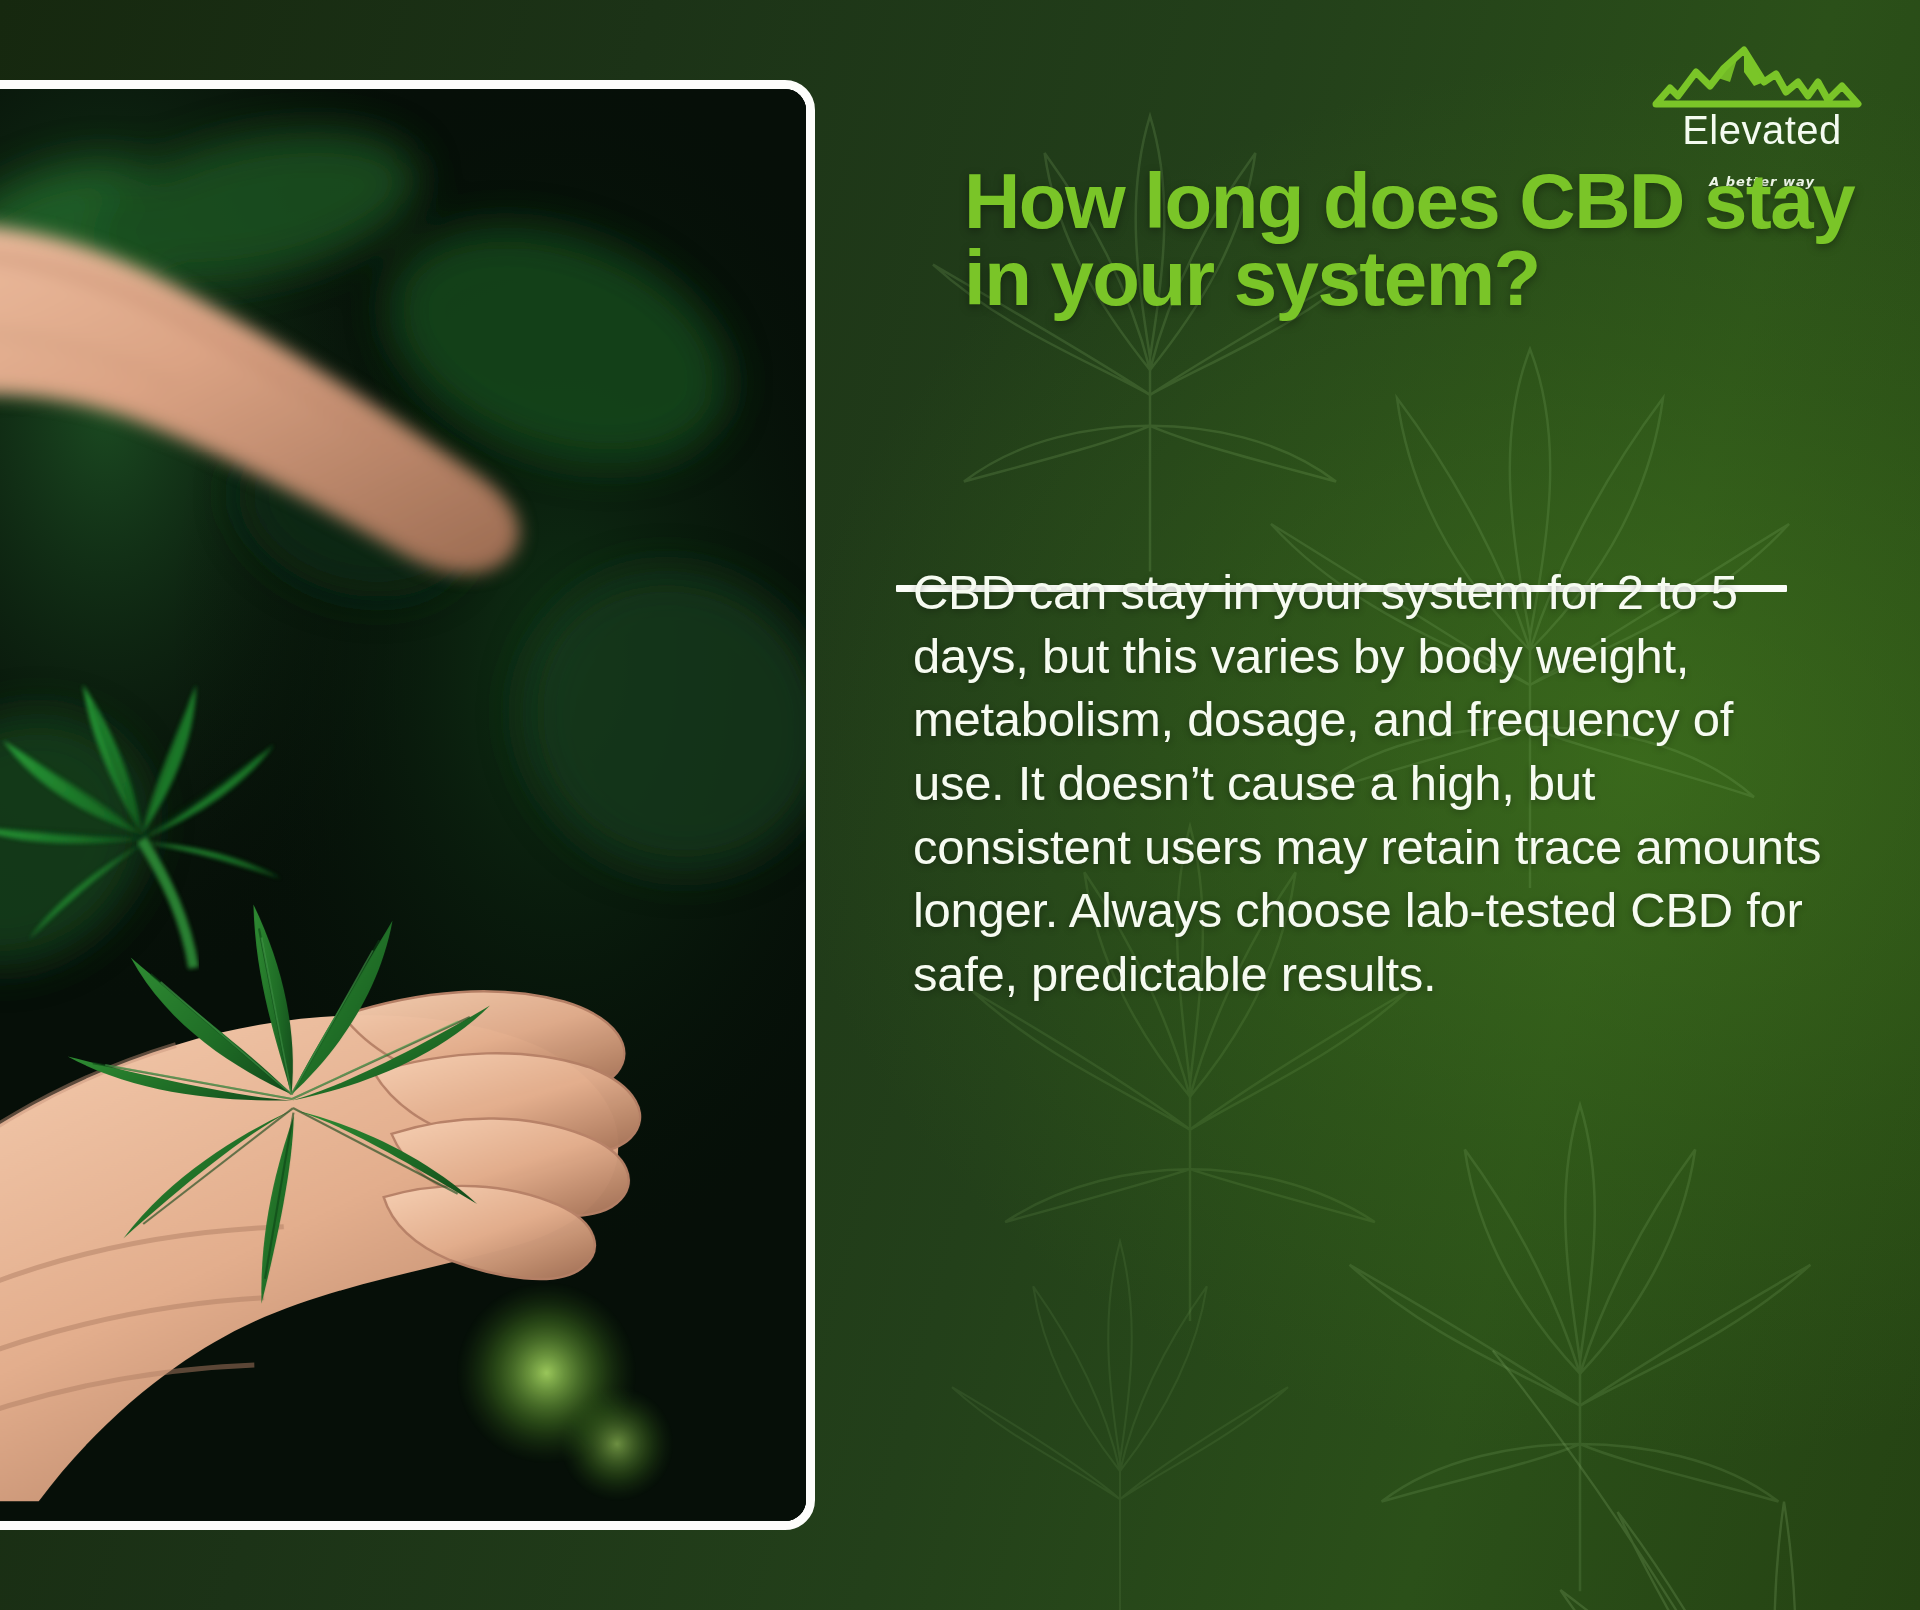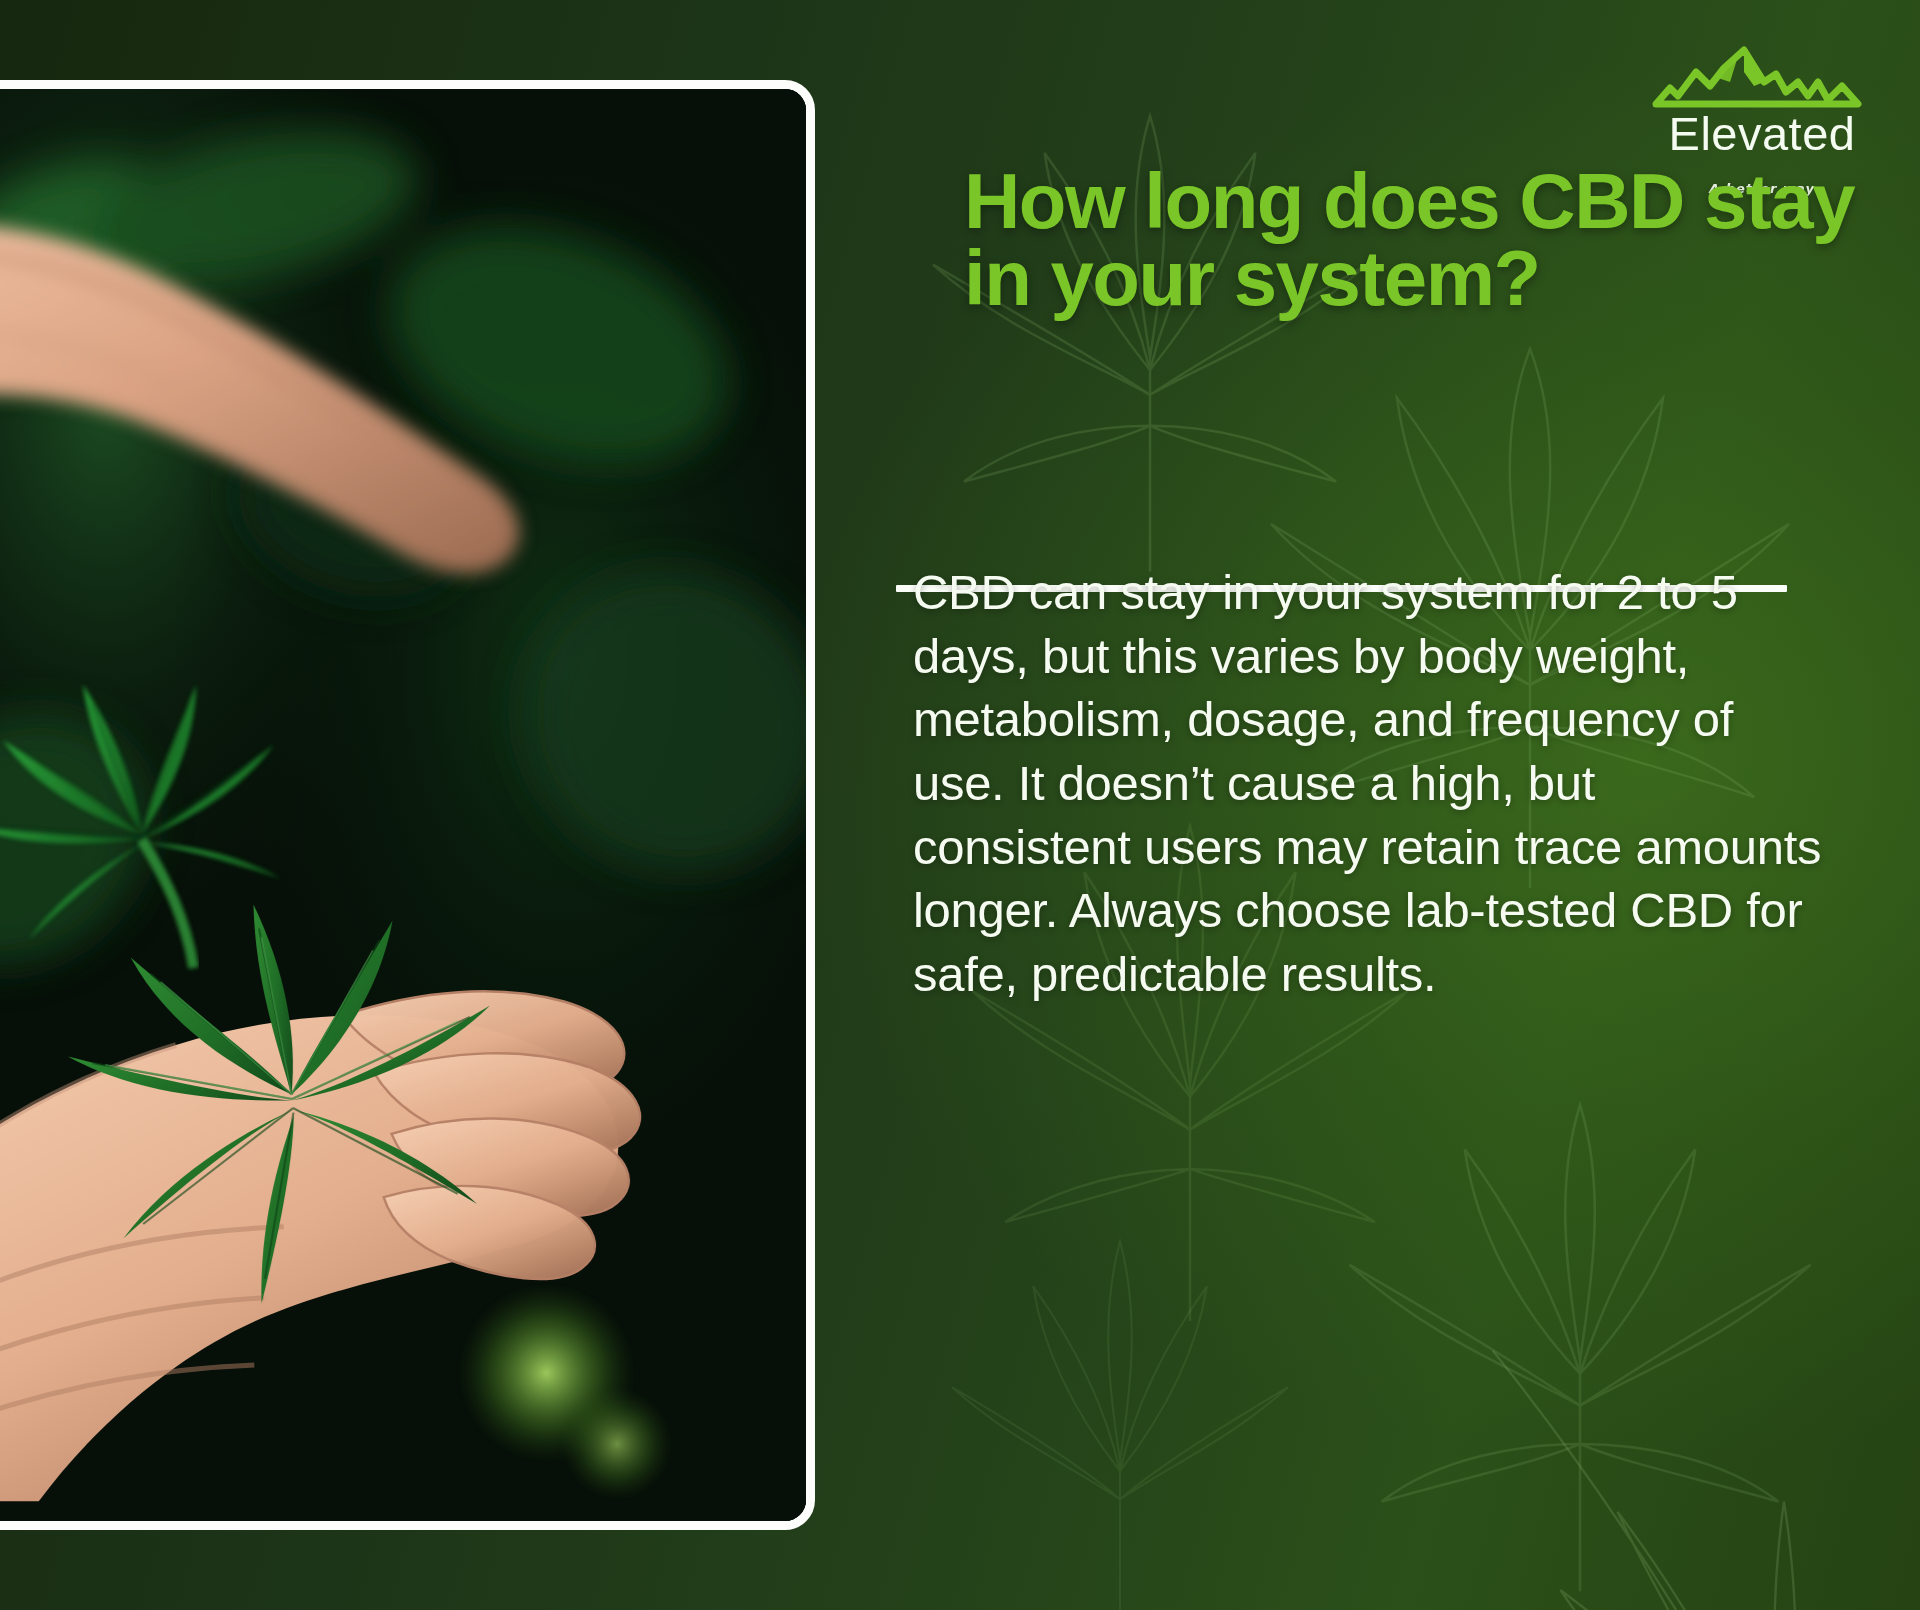--- a/index.html
+++ b/index.html
@@ -56,21 +56,21 @@
   .logo {
     position:absolute;
     left:1652px;
     top:42px;
     width:220px;
     text-align:center;
   }
   .logo-mark { display:block; width:220px; height:70px; }
   .logo-word {
     display:block;
-    font-size:47px;
+    font-size:40px;
     font-weight:400;
     color:#f4fbf0;
     letter-spacing:0.5px;
     line-height:1;
     margin-top:-2px;
   }
   .logo-tag {
     display:block;
     font-family:"DejaVu Sans", sans-serif;
     font-size:13px;

